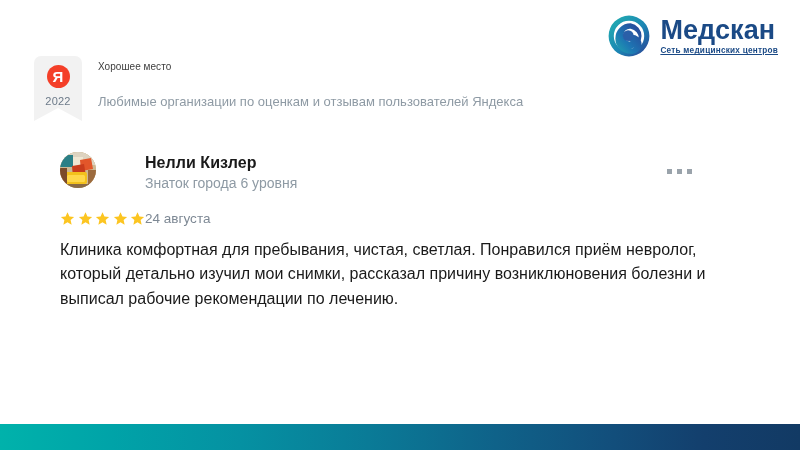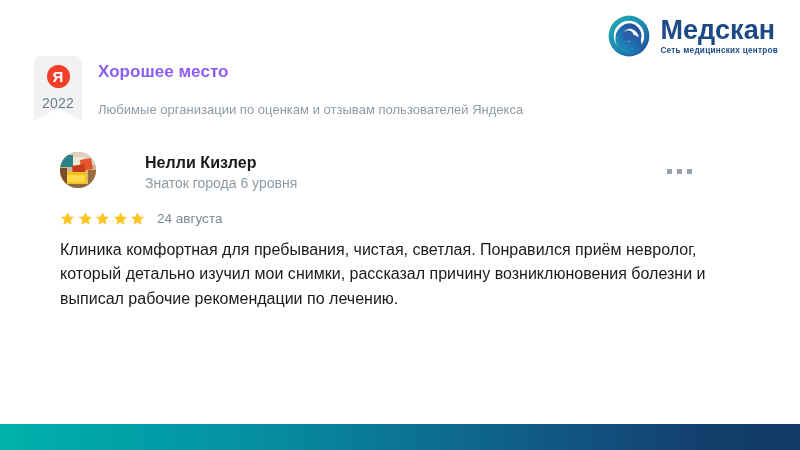--- a/index.html
+++ b/index.html
@@ -46,20 +46,21 @@
     letter-spacing: 0.1px;
     line-height: 1.02;
   }
   .brand-tagline {
     font-size: 8.2px;
     font-weight: 700;
     color: #1b4a86;
     letter-spacing: 0.25px;
     margin-top: 3px;
     white-space: nowrap;
+    text-decoration: underline;
   }
 
   
   .award-block {
     position: absolute;
     left: 34px;
     top: 56px;
     display: flex;
     align-items: flex-start;
   }
@@ -96,32 +97,32 @@
     font-size: 15px;
     font-weight: 700;
     display: flex;
     align-items: center;
     justify-content: center;
     line-height: 1;
     font-family: "Liberation Sans", "DejaVu Sans", sans-serif;
   }
   .award-year {
     margin-top: 7px;
-    font-size: 14px;
+    font-size: 11px;
     color: #6c7a89;
     letter-spacing: 0.2px;
   }
   .award-text {
     margin-left: 16px;
     padding-top: 5px;
   }
   .award-title {
-    font-size: 17px;
-    font-weight: 700;
-    color: #8b5cf6;
+    font-size: 10px;
+    font-weight: 400;
+    color: #404040;
     line-height: 1.25;
     letter-spacing: 0.05px;
   }
   .award-subtitle {
     margin-top: 20px;
     font-size: 13px;
     color: #8e9aa4;
     line-height: 1.3;
     letter-spacing: 0.02px;
   }
@@ -186,21 +187,21 @@
     display: flex;
     align-items: center;
   }
   .stars {
     display: flex;
     gap: 2.5px;
     line-height: 1;
   }
   .stars svg { display: block; }
   .review-date {
-    margin-left: 12px;
+    margin-left: 0;
     font-size: 13.5px;
     color: #7d8894;
     letter-spacing: 0.02px;
   }
 
   .review-body {
     margin-top: 12px;
     font-size: 16px;
     color: #1a1a1a;
     line-height: 1.53;

